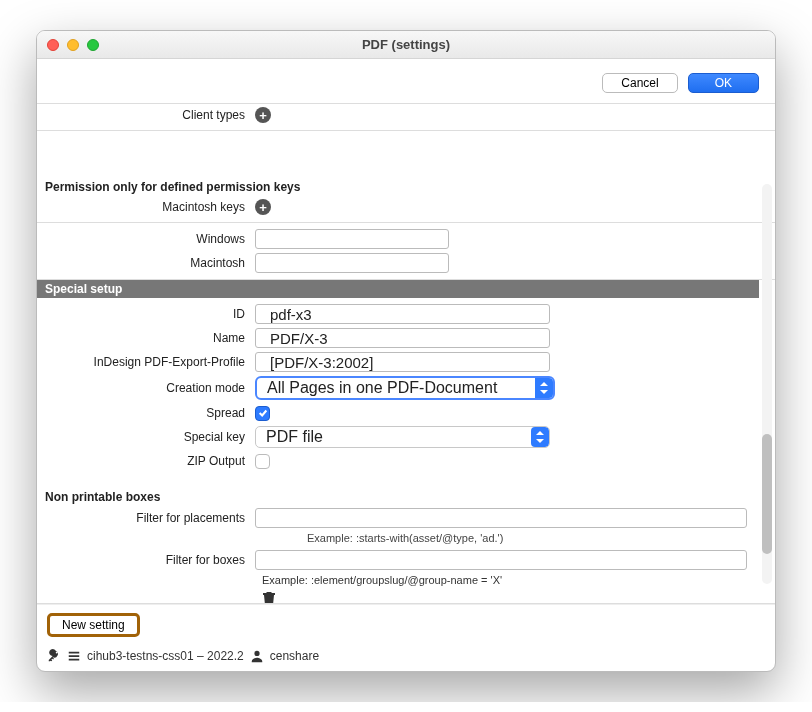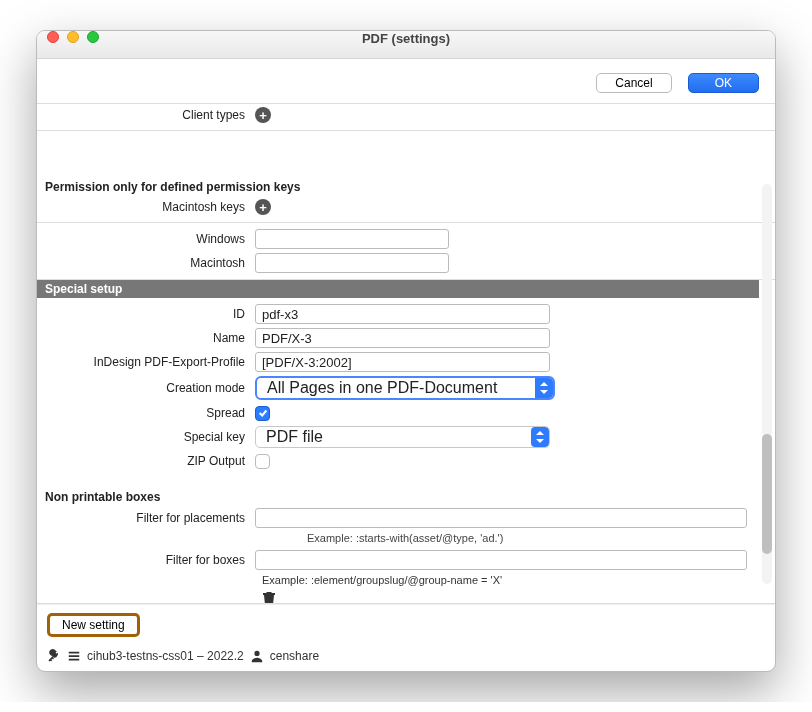--- a/index.html
+++ b/index.html
@@ -16,37 +16,38 @@
     border-radius: 9px;
     box-shadow: 0 20px 50px rgba(0,0,0,0.35);
     overflow: hidden;
     background: #fff;
   }
   .titlebar {
     height: 28px;
     background: linear-gradient(#f7f7f7, #e9e9e9);
     border-bottom: 1px solid #d5d5d5;
     display: flex;
+    align-items: center;
     position: relative;
   }
   .traffic {
     display: flex;
     gap: 8px;
     margin-left: 10px;
   }
   .traffic .dot { width: 12px; height: 12px; border-radius: 50%; }
   .dot.red { background:#ff5f57; border:0.5px solid #e24238;}
   .dot.yellow{ background:#ffbd2e; border:0.5px solid #e0a020;}
   .dot.green{ background:#28c840; border:0.5px solid #1fa531;}
   .titlebar .title {
     position:absolute; left:0; right:0; text-align:center;
     font-size:13px; font-weight:600; color:#444;
   }
   .header-buttons {
-    display:flex; justify-content:flex-end; gap:16px;
+    display:flex; justify-content:flex-end; gap:10px;
     padding: 14px 16px 10px;
     border-bottom: 1px solid #ddd;
   }
   .btn {
     border:1px solid #bbb; border-radius:5px; padding:2px 18px;
     font-size:12px; background:#fff; cursor:pointer;
   }
   .btn.primary {
     background: linear-gradient(#3f89ff,#1f6ef0);
     color:#fff; border-color:#1b5dd0;
@@ -64,21 +65,21 @@
   .row { display:flex; align-items:center; min-height:22px; padding:2px 0;}
   .label {
     width: 218px;
     text-align:right;
     padding-right:10px;
     font-size:12px;
   }
   .section { padding: 4px 0 2px 8px; font-weight:bold; font-size:12px;margin-top:45px;}
   .input {
     border:1px solid #bbb; border-radius:3px; height:20px;
-    padding:1px 6px; font-size:13px; background:#fff; color:#222;
+    padding:1px 14px; font-size:15px; background:#fff; color:#222;
   }
   .w194 { width:194px; }
   .w295 { width:295px; }
   .w492 { width:492px; }
   .plus-icon {
     width:16px; height:16px; border-radius:50%;
     background:#555; color:#fff; font-weight:bold;
     display:inline-flex; align-items:center; justify-content:center;
     font-size:13px; line-height:1; cursor:pointer;
   }

